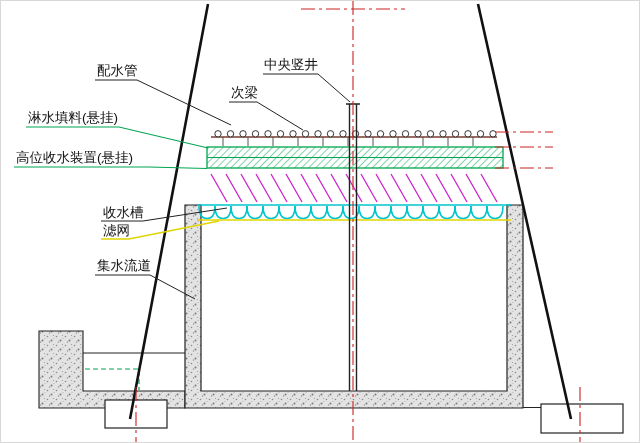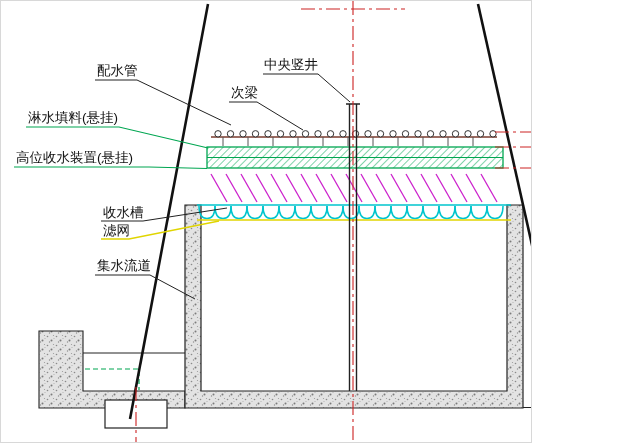--- a/index.html
+++ b/index.html
@@ -1,17 +1,17 @@
 <!DOCTYPE html>
 <html><head>
 <meta charset="utf-8">
 <style>
   html,body{margin:0;padding:0;background:#ffffff;}
   .canvas{
-    position:relative;width:532px;height:443px;background:#ffffff;
+    position:relative;width:640px;height:443px;background:#ffffff;
     border:1px solid #d8d8d8;box-sizing:border-box;overflow:hidden;
     font-family:"Liberation Sans","DejaVu Sans",sans-serif;
   }
   svg{display:block;}
   text.lbl{
     font-family:"Liberation Sans","DejaVu Sans",sans-serif;
     font-size:13.5px;fill:#111;
   }
 </style>
 </head>

